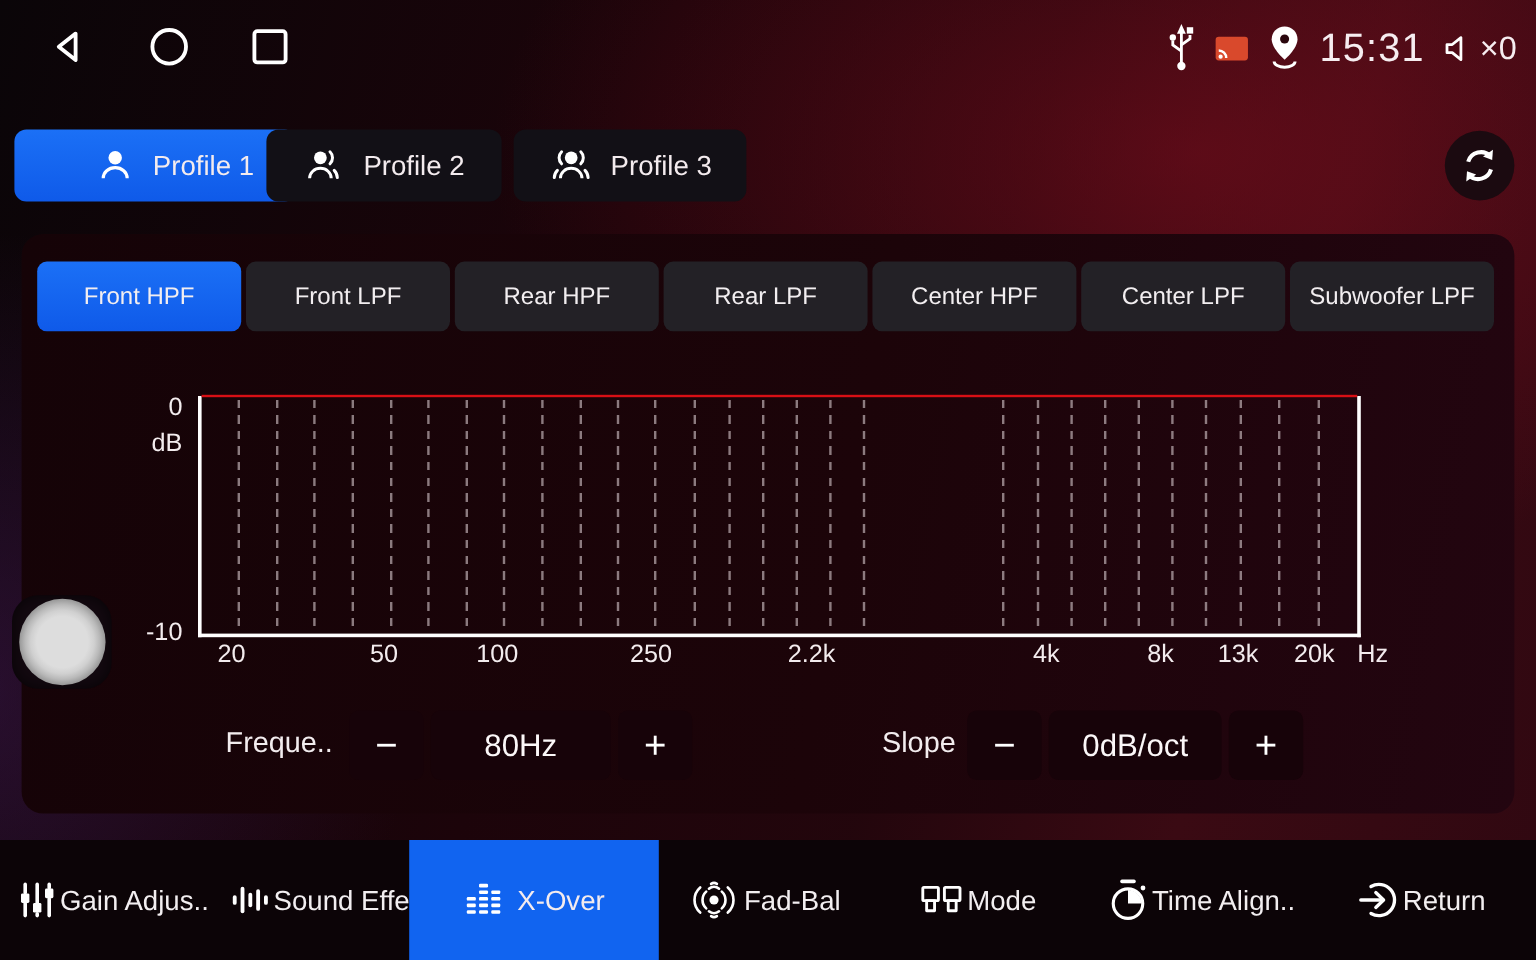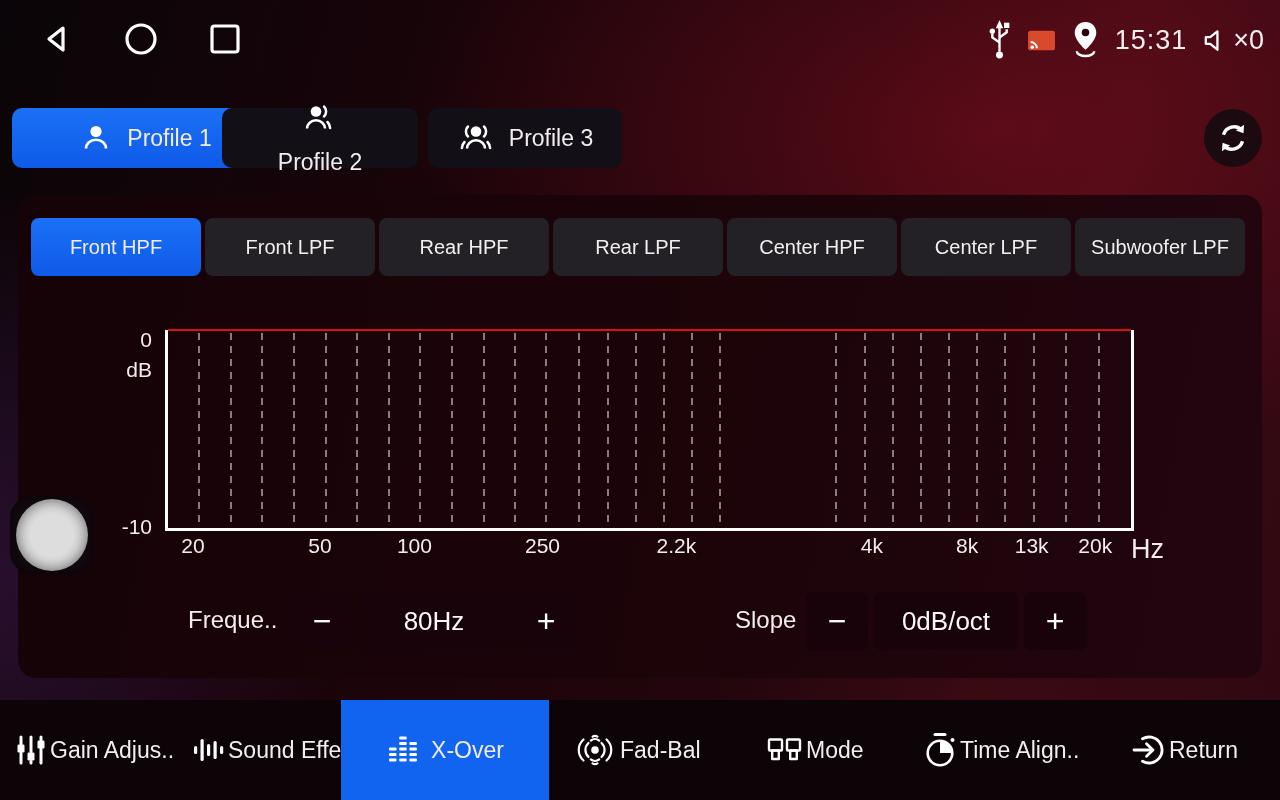--- a/index.html
+++ b/index.html
@@ -12,21 +12,21 @@
       linear-gradient(105deg,#0a0508 0%,#1c040a 38%,#38091237 60%,#3a0a13 78%,#300811 100%),
       #1d050b;
   }
   .abs{position:absolute;}
   svg{display:block;}
 
   
   .statusbar{left:0;top:0;width:1280px;height:80px;}
   .navbtn{top:20px;width:38px;height:38px;display:flex;align-items:center;justify-content:center;}
   .sright{right:16px;top:0;height:80px;display:flex;align-items:center;gap:14px;position:absolute;}
-  .time{font-size:27px;font-weight:400;letter-spacing:1px;color:#f6edf0;}
+  .time{font-size:33px;font-weight:400;letter-spacing:1px;color:#f6edf0;}
   .voltxt{font-size:27px;color:#f6edf0;}
 
   
   .pbtn{top:108px;height:60px;border-radius:10px;display:flex;align-items:center;justify-content:center;gap:14px;
         background:#121016;font-size:23px;cursor:pointer;}
   .pbtn.active{background:linear-gradient(180deg,#1b70f6,#0f5ae9);padding-left:32px;}
   .refresh{left:1204px;top:109px;width:58px;height:58px;border-radius:50%;background:#1b0a10;
            display:flex;align-items:center;justify-content:center;}
 
   
@@ -41,21 +41,21 @@
 
   
   .plot{left:165px;top:330px;width:963px;height:198px;
         border-left:3px solid #fff;border-right:3px solid #fff;border-bottom:3px solid #fff;}
   .curve{position:absolute;left:0;top:-1px;width:100%;height:2px;background:#d80f15;}
   .gridline{position:absolute;top:3px;bottom:2px;width:2px;
             background:repeating-linear-gradient(180deg,rgba(210,196,200,.62) 0 7px,transparent 7px 13px);}
   .ylab{position:absolute;text-align:right;font-size:21px;color:#f3ecee;}
   .xticks{left:165px;top:534px;width:963px;height:28px;}
   .xtick{position:absolute;top:0;transform:translateX(-50%);font-size:21px;color:#f3ecee;white-space:nowrap;}
-  .hz{left:1131px;top:534px;font-size:27px;}
+  .hz{left:1131px;top:534px;font-size:21px;}
 
   
   .knobbase{left:10px;top:496px;width:83px;height:78px;border-radius:22px;background:#130910;
             box-shadow:inset 0 0 12px rgba(0,0,0,.7);}
   .knob{position:absolute;left:50%;top:50%;transform:translate(-50%,-50%);width:72px;height:72px;border-radius:50%;
         background:radial-gradient(circle,#dddddd 0 42%,#d0d0d0 52%,#b9b9b9 61%,#9d9d9d 69%,#7f7f7f 77%,#5c5c5c 85%,#383838 93%,#222 100%);}
 
   
   .ctl-label{font-size:24px;color:#f2ecee;top:606px;}
   .stepbtn{top:592px;width:62px;height:58px;border-radius:8px;background:#170309;
@@ -136,21 +136,21 @@
 
   <div class="abs pbtn active" style="left:12px;width:203px;">
     <span>
       <svg width="34" height="34" viewBox="0 0 34 34">
         <circle cx="17" cy="10.5" r="5.6" fill="#fff"></circle>
         <path d="M7 27.5 a10 8.8 0 0 1 20 0" fill="none" stroke="#fff" stroke-width="2.6"></path>
       </svg>
     </span>
     <span>Profile 1</span>
   </div>
-  <div class="abs pbtn" style="left:222px;width:196px;flex-direction:column;">
+  <div class="abs pbtn" style="left:222px;width:196px;">
     <span>
       <svg width="36" height="34" viewBox="0 0 36 34">
         <circle cx="14" cy="10.5" r="5.3" fill="#fff"></circle>
         <path d="M5 27.5 a9 8.2 0 0 1 18 0" fill="none" stroke="#fff" stroke-width="2.5"></path>
         <path d="M22 5.5 a7 7 0 0 1 0 10" fill="none" stroke="#fff" stroke-width="2.5" stroke-linecap="round"></path>
         <path d="M25.5 21 a9 9 0 0 1 2.6 6" fill="none" stroke="#fff" stroke-width="2.5" stroke-linecap="round"></path>
       </svg>
     </span>
     <span>Profile 2</span>
   </div>

